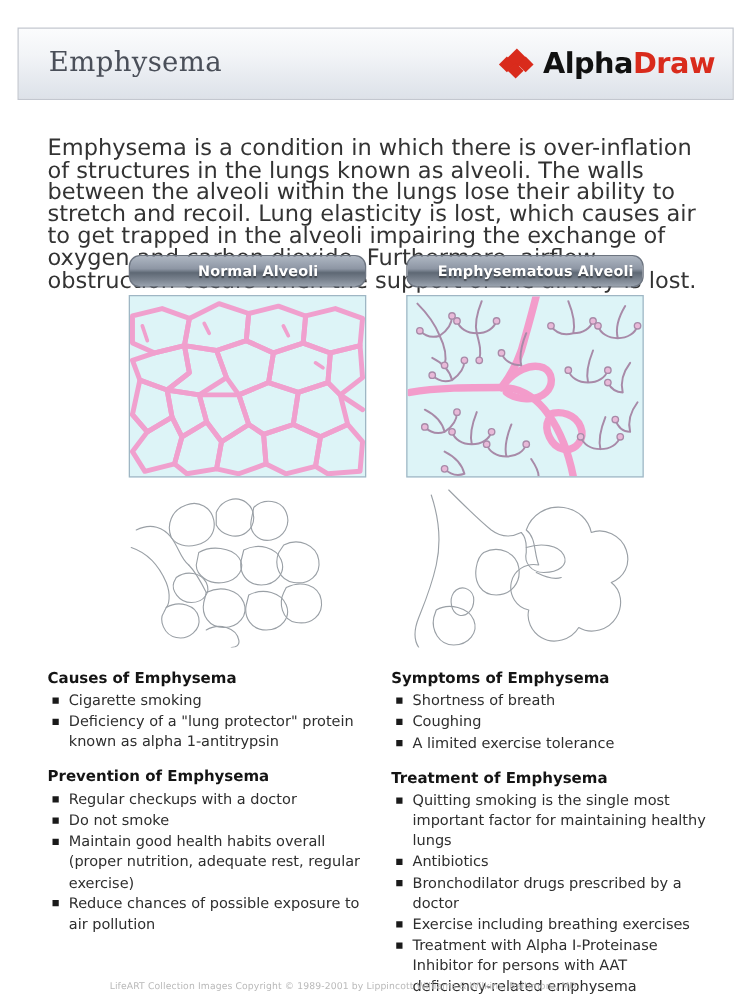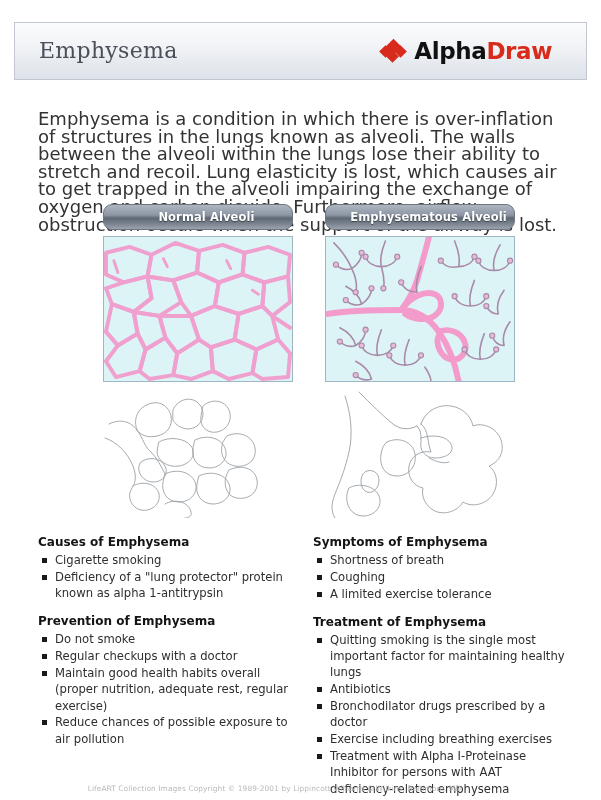--- a/index.html
+++ b/index.html
@@ -23,21 +23,21 @@
     left: 14px;
     top: 22px;
     width: 573px;
     height: 58px;
     box-sizing: border-box;
     border: 1px solid #c3c7cf;
     background: linear-gradient(to bottom, #fbfcfd 0%, #f2f4f7 38%, #e4e8ee 78%, #dde2e9 100%);
     display: flex;
     align-items: center;
     justify-content: space-between;
-    padding: 0 30px 0 24px;
+    padding: 0 10px 0 24px;
   }
   .header-title {
     font-family: "DejaVu Serif", "Liberation Serif", serif;
     font-size: 22px;
     color: #4a4f59;
     letter-spacing: 0.3px;
     line-height: 1;
   }
 
   
@@ -362,22 +362,22 @@
       <h3 class="section-title">Causes of Emphysema</h3>
       <ul class="bullets">
         <li>Cigarette smoking</li>
         <li>Deficiency of a "lung protector" protein known as alpha 1-antitrypsin</li>
       </ul>
     </div>
 
     <div class="section">
       <h3 class="section-title">Prevention of Emphysema</h3>
       <ul class="bullets">
+        <li>Regular checkups with a doctor</li>
         <li>Do not smoke</li>
-        <li>Regular checkups with a doctor</li>
         <li>Maintain good health habits overall (proper nutrition, adequate rest, regular exercise)</li>
         <li>Reduce chances of possible exposure to air pollution</li>
       </ul>
     </div>
   </div>
 
   <div class="col right">
     <div class="section">
       <h3 class="section-title">Symptoms of Emphysema</h3>
       <ul class="bullets">

